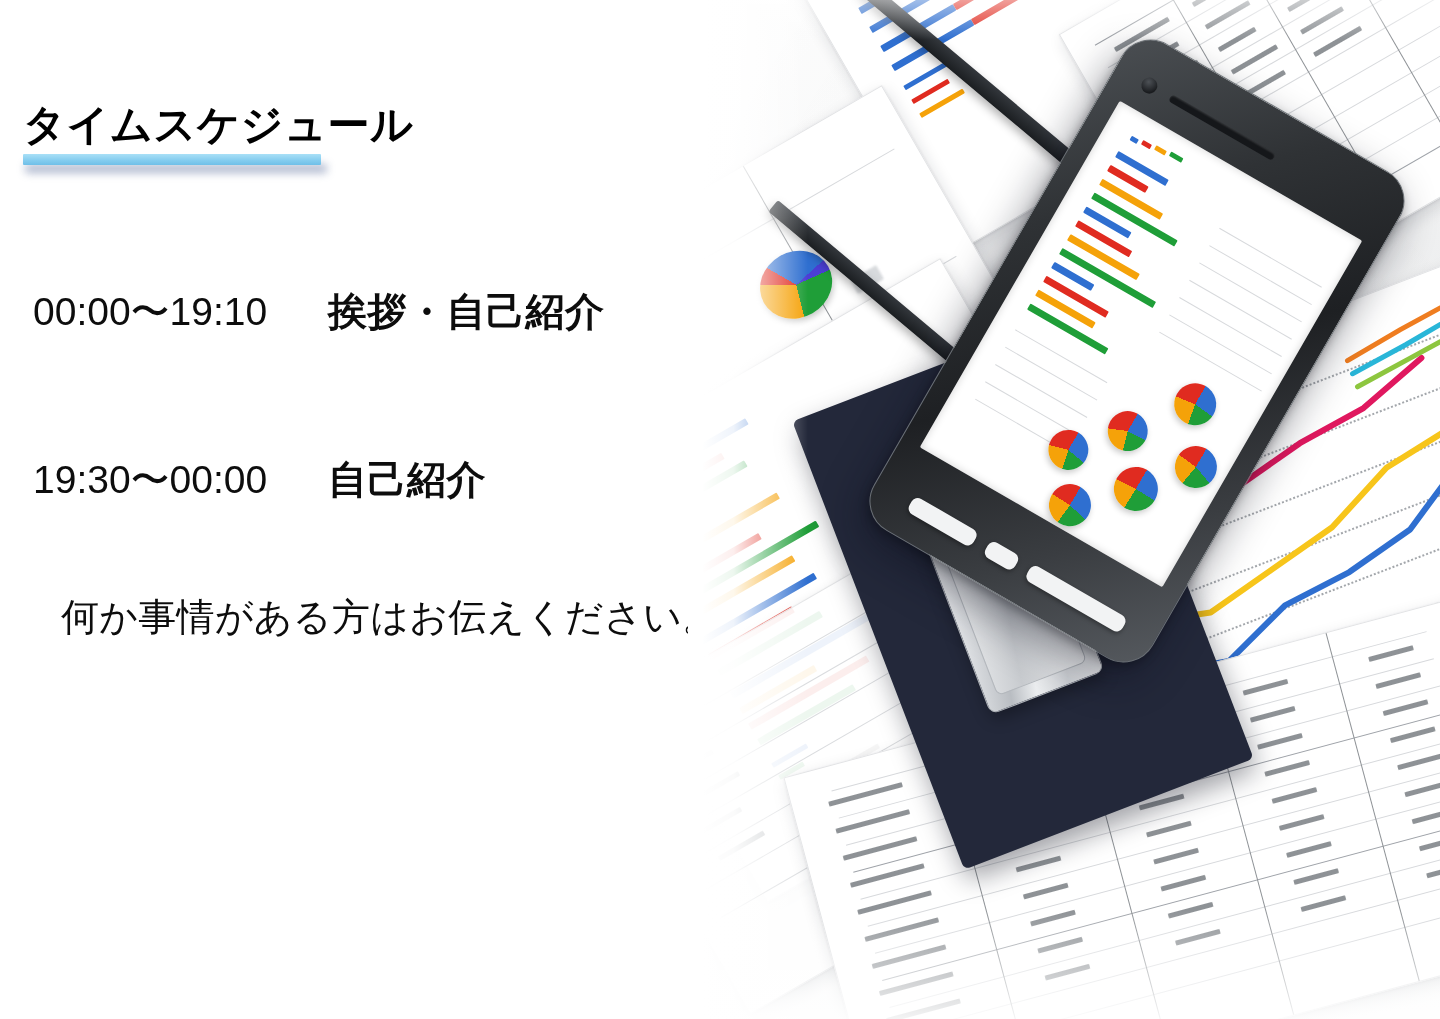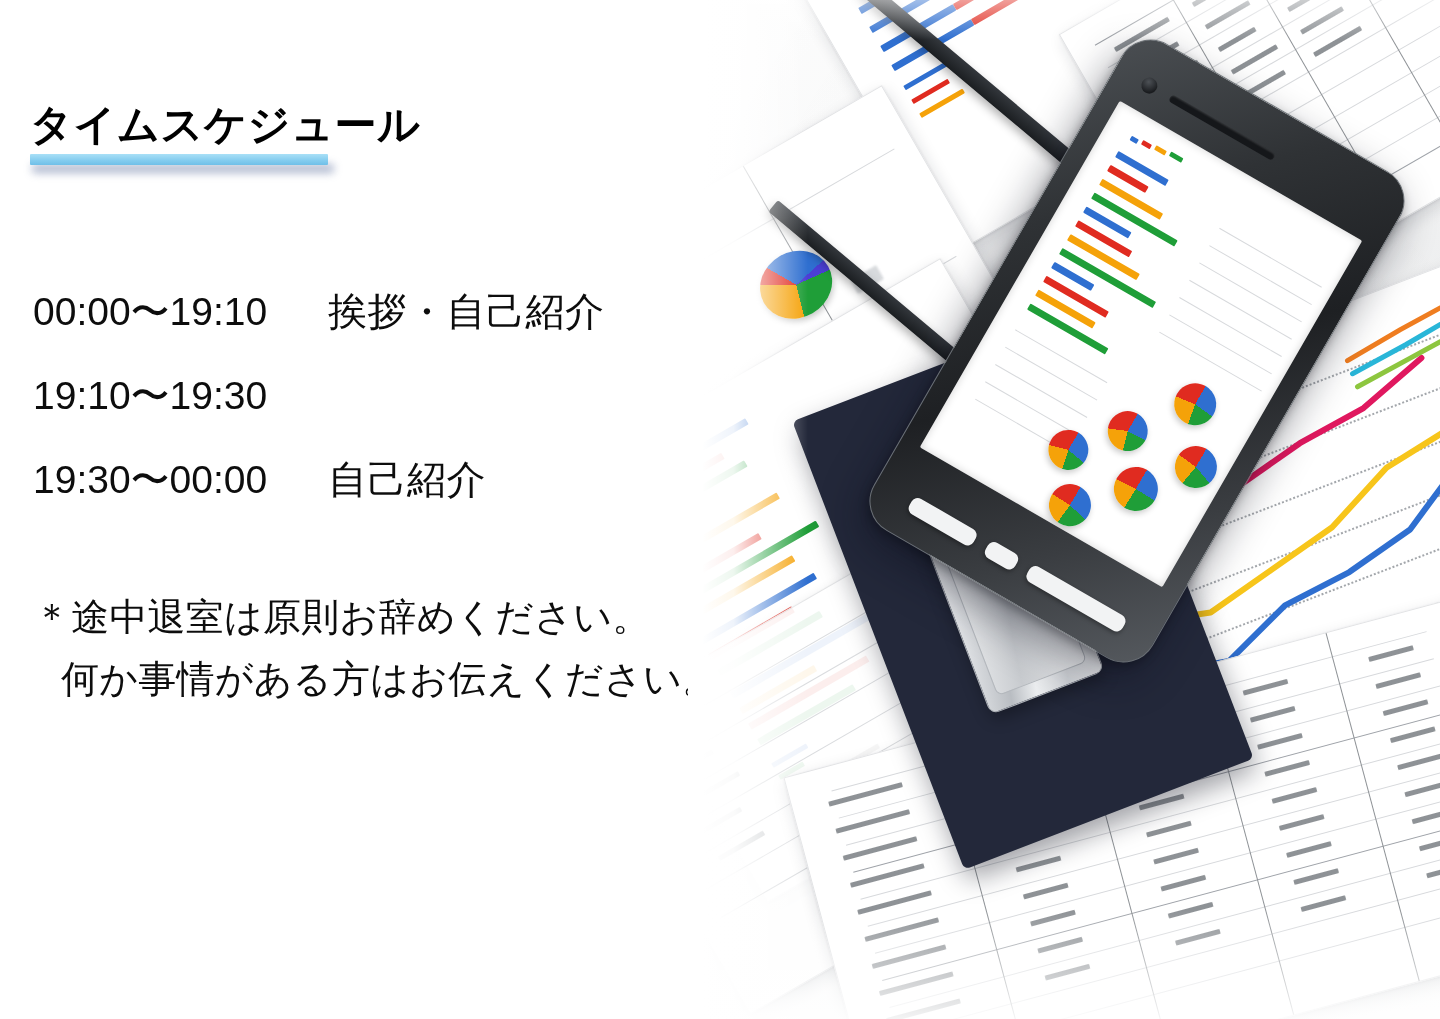--- a/index.html
+++ b/index.html
@@ -16,21 +16,21 @@
     position: relative;
     width: 1440px;
     height: 1019px;
     background: #ffffff;
     overflow: hidden;
   }
 
   
   .title-block {
     position: absolute;
-    left: 30px;
+    left: 23px;
     top: 103px;
     width: 340px;
     height: 72px;
   }
   .title-underline {
     position: absolute;
     left: 0px;
     top: 51px;
     width: 298px;
     height: 11px;
@@ -77,20 +77,21 @@
     white-space: nowrap;
   }
   .schedule-time {
     display: inline-block;
     width: 295px;
     letter-spacing: 0px;
   }
   .schedule-label {
     display: inline-block;
     letter-spacing: 0.5px;
+    font-weight: bold;
   }
 
   .note-block {
     position: absolute;
     left: 33px;
     top: 598px;
     width: 640px;
   }
   .note-line {
     font-size: 38px;
@@ -301,30 +302,28 @@
     <div class="title-underline"></div>
     <h1 class="slide-title">タイムスケジュール</h1>
   </div>
 
   <div class="schedule-list">
     <div class="schedule-row">
       <span class="schedule-time">00:00〜19:10</span>
       <span class="schedule-label">挨拶・自己紹介</span>
     </div>
     <div class="schedule-row">
-      <span class="schedule-time">19:10〜19:30</span>
     </div>
     <div class="schedule-row">
       <span class="schedule-time">19:30〜00:00</span>
       <span class="schedule-label">自己紹介</span>
     </div>
   </div>
 
   <div class="note-block">
-    <div class="note-line">＊途中退室は原則お辞めください。</div>
     <div class="note-line indent">何か事情がある方はお伝えください。</div>
   </div>
 
   <div class="page-number">2</div>
 
   <div class="photo">
     <div class="photo-inner"></div>
 
     <div class="sheet barsheet" style="left:215px; top:-150px; width:520px; height:360px; transform: rotate(-30deg); transform-origin: 20% 80%;">
 

